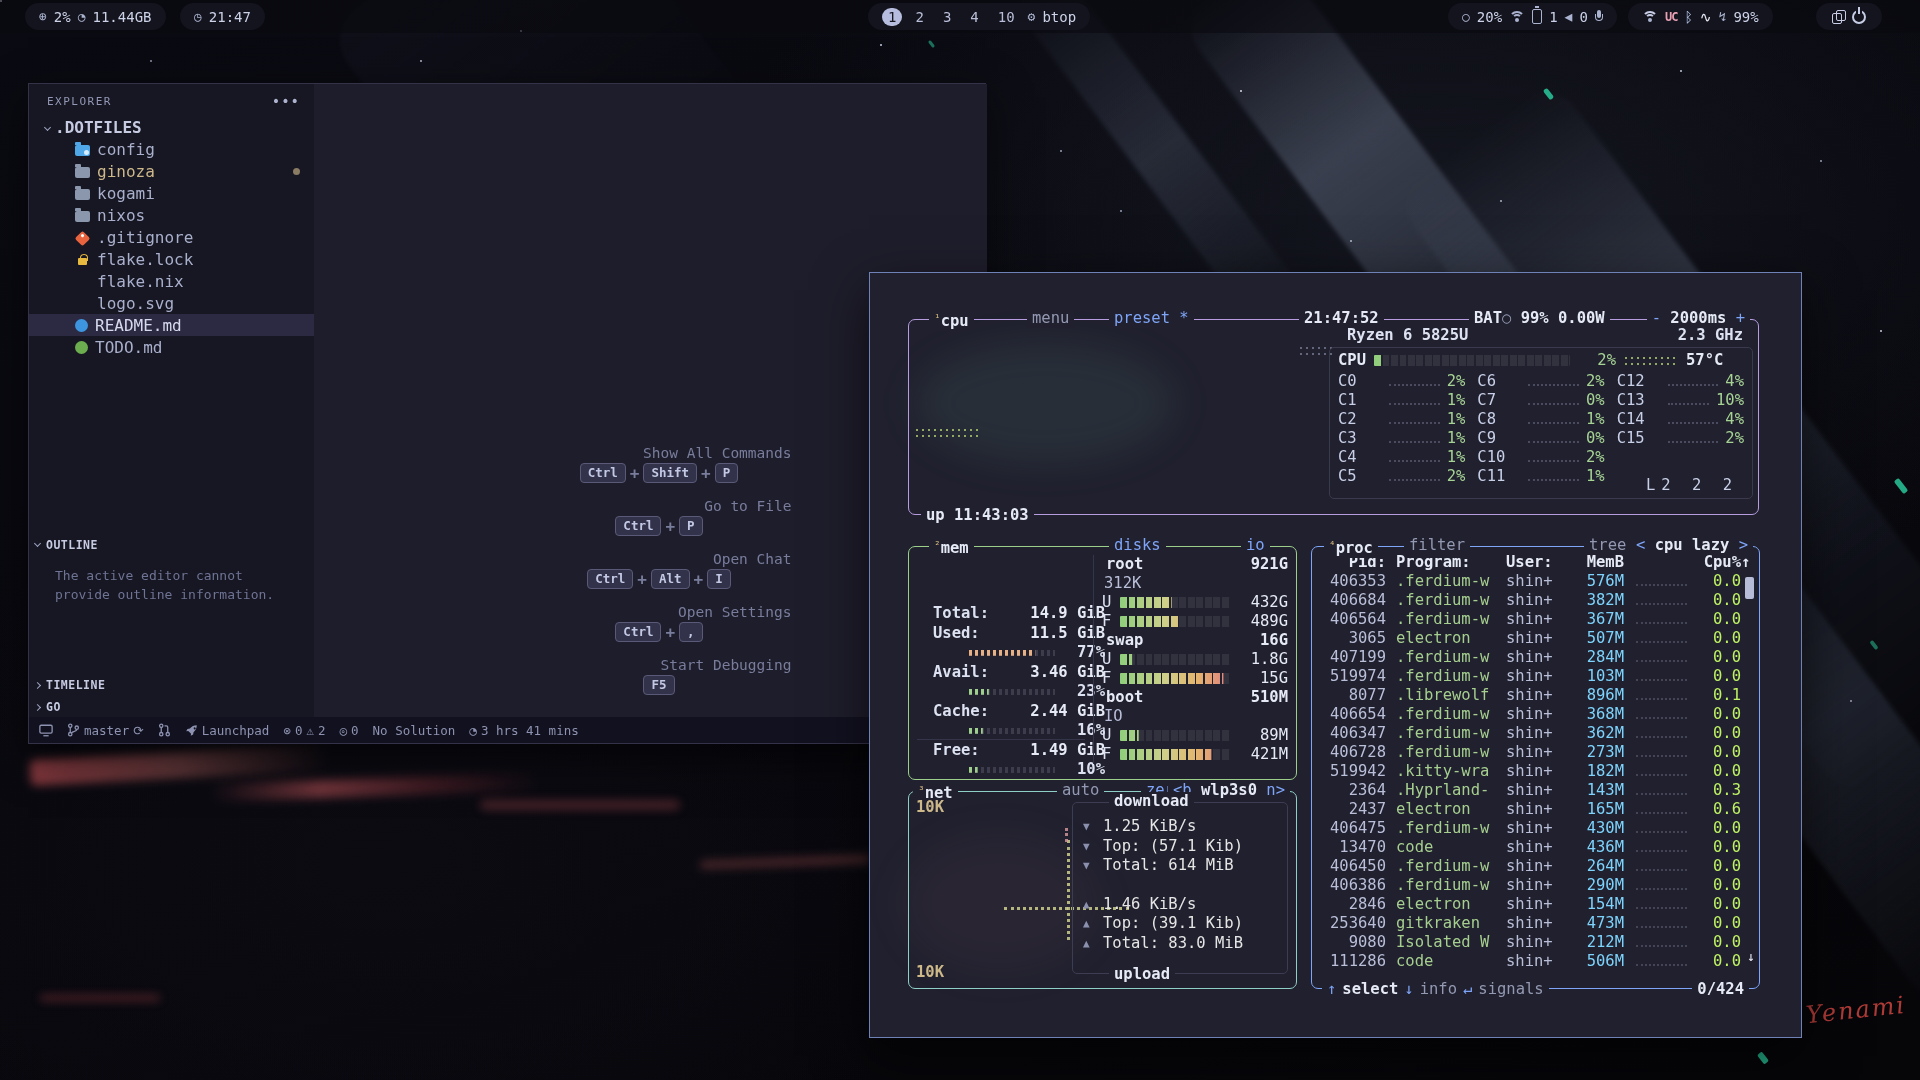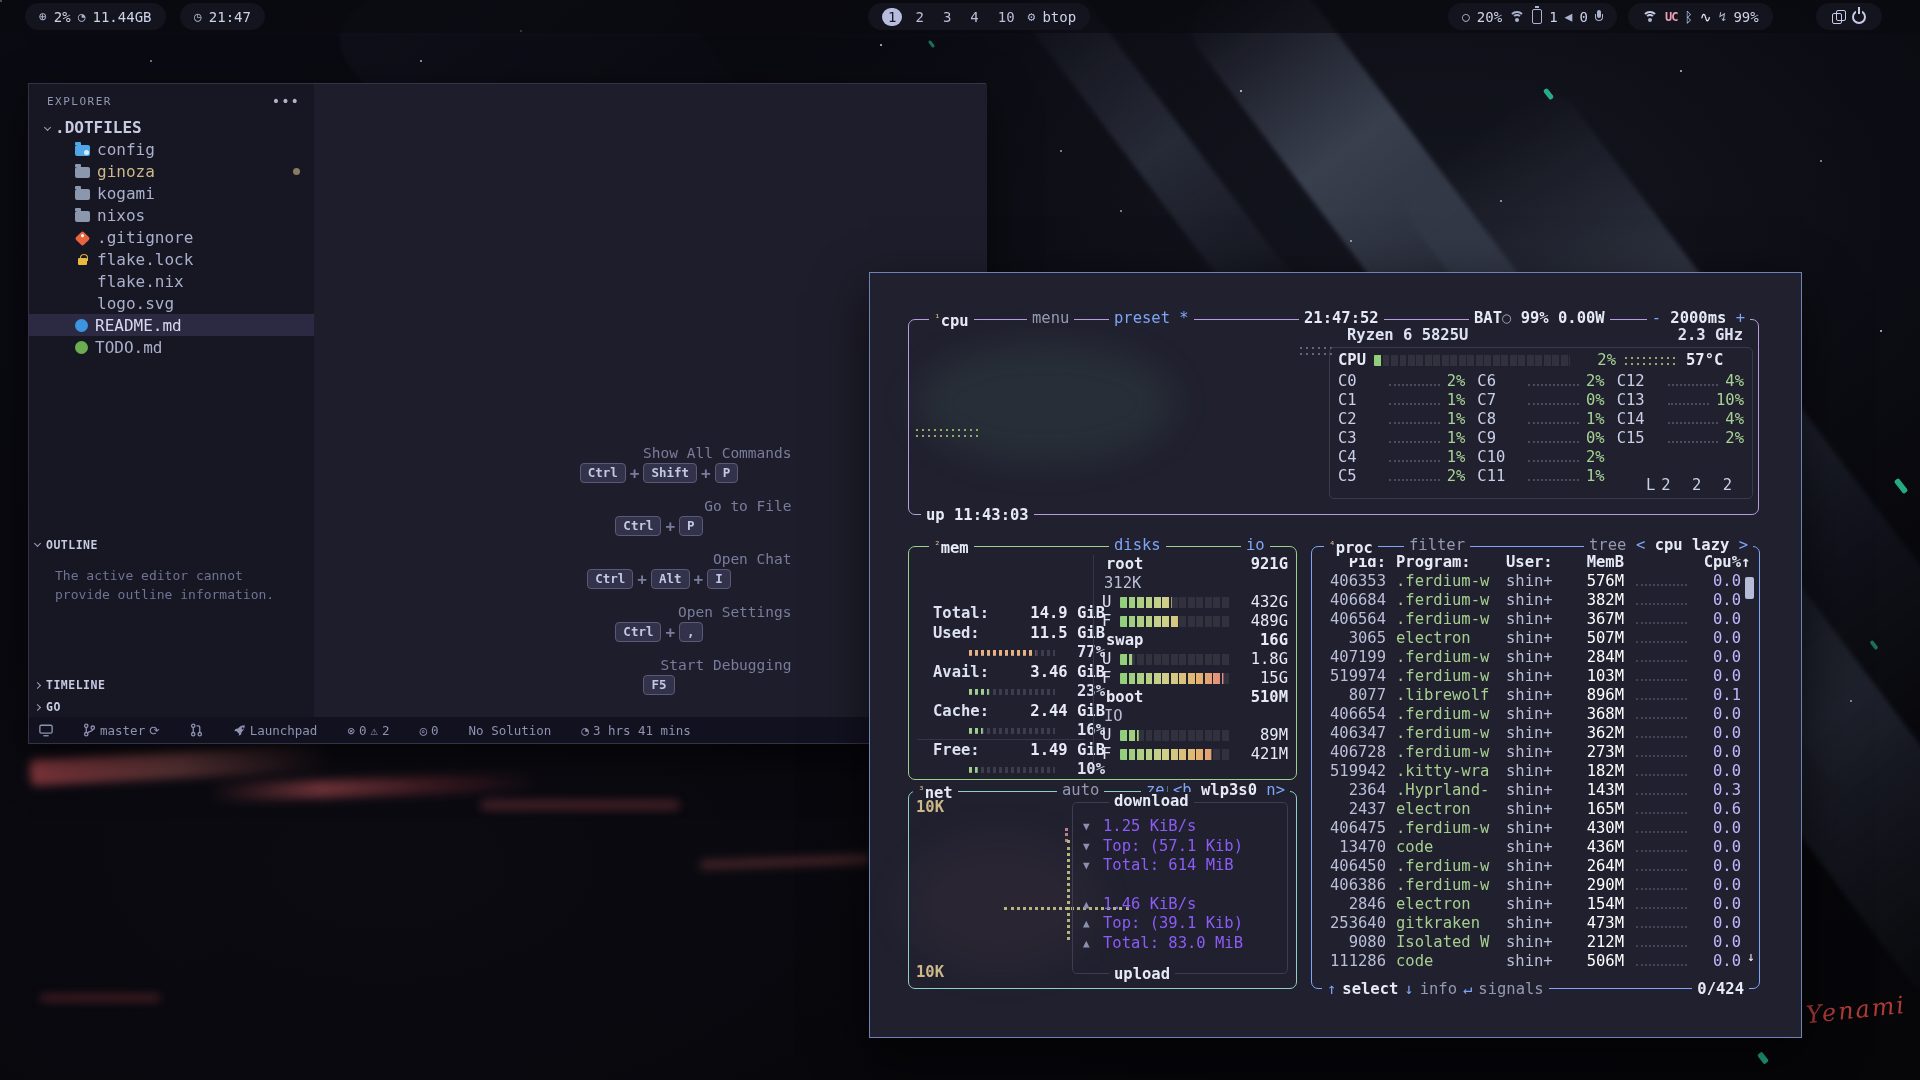--- a/index.html
+++ b/index.html
@@ -115,21 +115,21 @@
   .section-row { position:absolute; left:0; width:100%; display:flex; align-items:center; height:22px;
     color:#c6cbe2; font-size:11.5px; font-weight:bold; letter-spacing:.5px; padding-left:6px; gap:6px; cursor:pointer; }
   #outline-msg { position:absolute; left:26px; top:482px; width:230px; color:#6e7494; font-size:13px; line-height:19px; }
   #editor { position:absolute; left:285px; top:0; width:673px; height:635px; background:#1e1d2b; }
   #watermark { position:absolute; left:60px; top:360px; width:560px; }
   .wm-row { display:flex; align-items:center; margin-bottom:14px;flex-direction:column; }
   .wm-label { width:275px; text-align:right; color:#787d9c; font-size:14.5px; line-height:19px; }
   .wm-keys { display:flex; align-items:center; gap:4px; margin-left:10px; color:#787d9c;font-weight:bold; }
   .kbd { background:#32324a; border:1px solid #5a5a78; border-radius:4px; padding:0px 7px; font-size:12.5px; color:#c3c8e4; height:20px; line-height:18px; }
   #statusbar { position:absolute; left:0; bottom:0; width:958px; height:26px; background:#121120;
-    display:flex; align-items:center; color:#8d93b0; font-size:12.5px; padding:0 10px; gap:30px; }
+    display:flex; align-items:center; color:#8d93b0; font-size:12.5px; padding:0 10px; gap:14px; }
   .sb-item { display:flex; align-items:center; gap:4px; white-space:nowrap; cursor:pointer; }
   .sb-item svg { display:block; }
   #sb-right { position:absolute; right:6px; top:0; height:26px; display:flex; align-items:center; gap:5px; }
 
   
   #btop { position:absolute; left:869px; top:272px; width:933px; height:766px;
     background:#20202e; border:1px solid #6f82b8; z-index:5; box-shadow:0 18px 50px rgba(0,0,0,.6);
     color:#c8d0e8; font-size:15.5px; line-height:19px; }
   .blob { position:absolute; border-radius:50%; filter:blur(18px); }
   .bb1 { left:45px; top:70px; width:260px; height:120px; background:rgba(110,180,150,.10); }
@@ -187,34 +187,34 @@
   .disk-row .uf { color:#dde2f2; width:12px; }
   .disk-row .meter { flex:1; }
   .disk-row .dval { color:#e6eaf6; width:52px; text-align:right; }
 
   
   #net-box { left:38px; top:518px; width:389px; height:198px; border-color:#8fd0c6; }
   .scale-label { position:absolute; left:7px; color:#cdb88a; font-weight:bold; }
   #net-panel { position:absolute; left:163px; top:10px; width:216px; height:172px; border:1px solid #3c3c52; border-radius:5px; padding:8px 0 0 10px; }
   .net-row { display:flex; align-items:center; gap:8px; height:19.5px; }
   .net-arrow { color:#8a90ae; font-size:11px; width:12px; }
-  .net-val { color:#8b5cf6; }
+  .net-val { color:#e5e5e5; }
   #vgraph { position:absolute; left:158px; top:48px; width:0px; height:100px; border-left:3px dotted #cdd08a; opacity:.85; }
   #hgraph { position:absolute; left:95px; top:115px; width:125px; height:0px; border-top:3px dotted #cdd08a; opacity:.85; }
   #pgraph { position:absolute; left:156px; top:36px; width:0; height:14px; border-left:3px dotted #dc9aa0; opacity:.8; }
 
   
   #proc-box { left:441px; top:273px; width:449px; height:443px; border-color:#7ea5f8; }
   .prow { display:grid; grid-template-columns:72px 116px 60px 58px 1fr 46px 16px; align-items:center; height:19px; padding:0 2px 0 6px; }
   .prow .c-pid { text-align:right; color:#b9bfd8; padding-right:4px; }
   .prow .c-prog { color:#a6cf8f; padding-left:6px; }
   .prow .c-user { color:#b9bfd8; }
-  .prow .c-mem { text-align:right; color:#ffffff; }
+  .prow .c-mem { text-align:right; color:#7dd3fc; }
   .prow .c-dots { border-bottom:2px dotted #444457; margin:8px 8px 2px 12px; height:0; }
-  .prow .c-cpu { text-align:right; color:#c4b5fd; }
+  .prow .c-cpu { text-align:right; color:#bef264; }
   #proc-header { font-weight:bold; color:#e6eaf6; margin-top:6px; }
   #proc-header span { color:#e6eaf6 !important; }
   #proc-header .c-pid, #proc-header .c-mem { text-align:right; }
   #proc-header .c-dots { border:none; }
   #scroll-thumb { position:absolute; right:5px; top:30px; width:9px; height:22px; background:#b6bcd8; border-radius:2px; }
   #scroll-down { position:absolute; right:4px; bottom:22px; color:#e6eaf6; font-size:13px; }
   #proc-footer-left { left:10px; display:flex; gap:6px; align-items:center; }
   #proc-footer-right { right:10px; font-weight:bold; color:#e6eaf6; }
 </style>
 </head>

